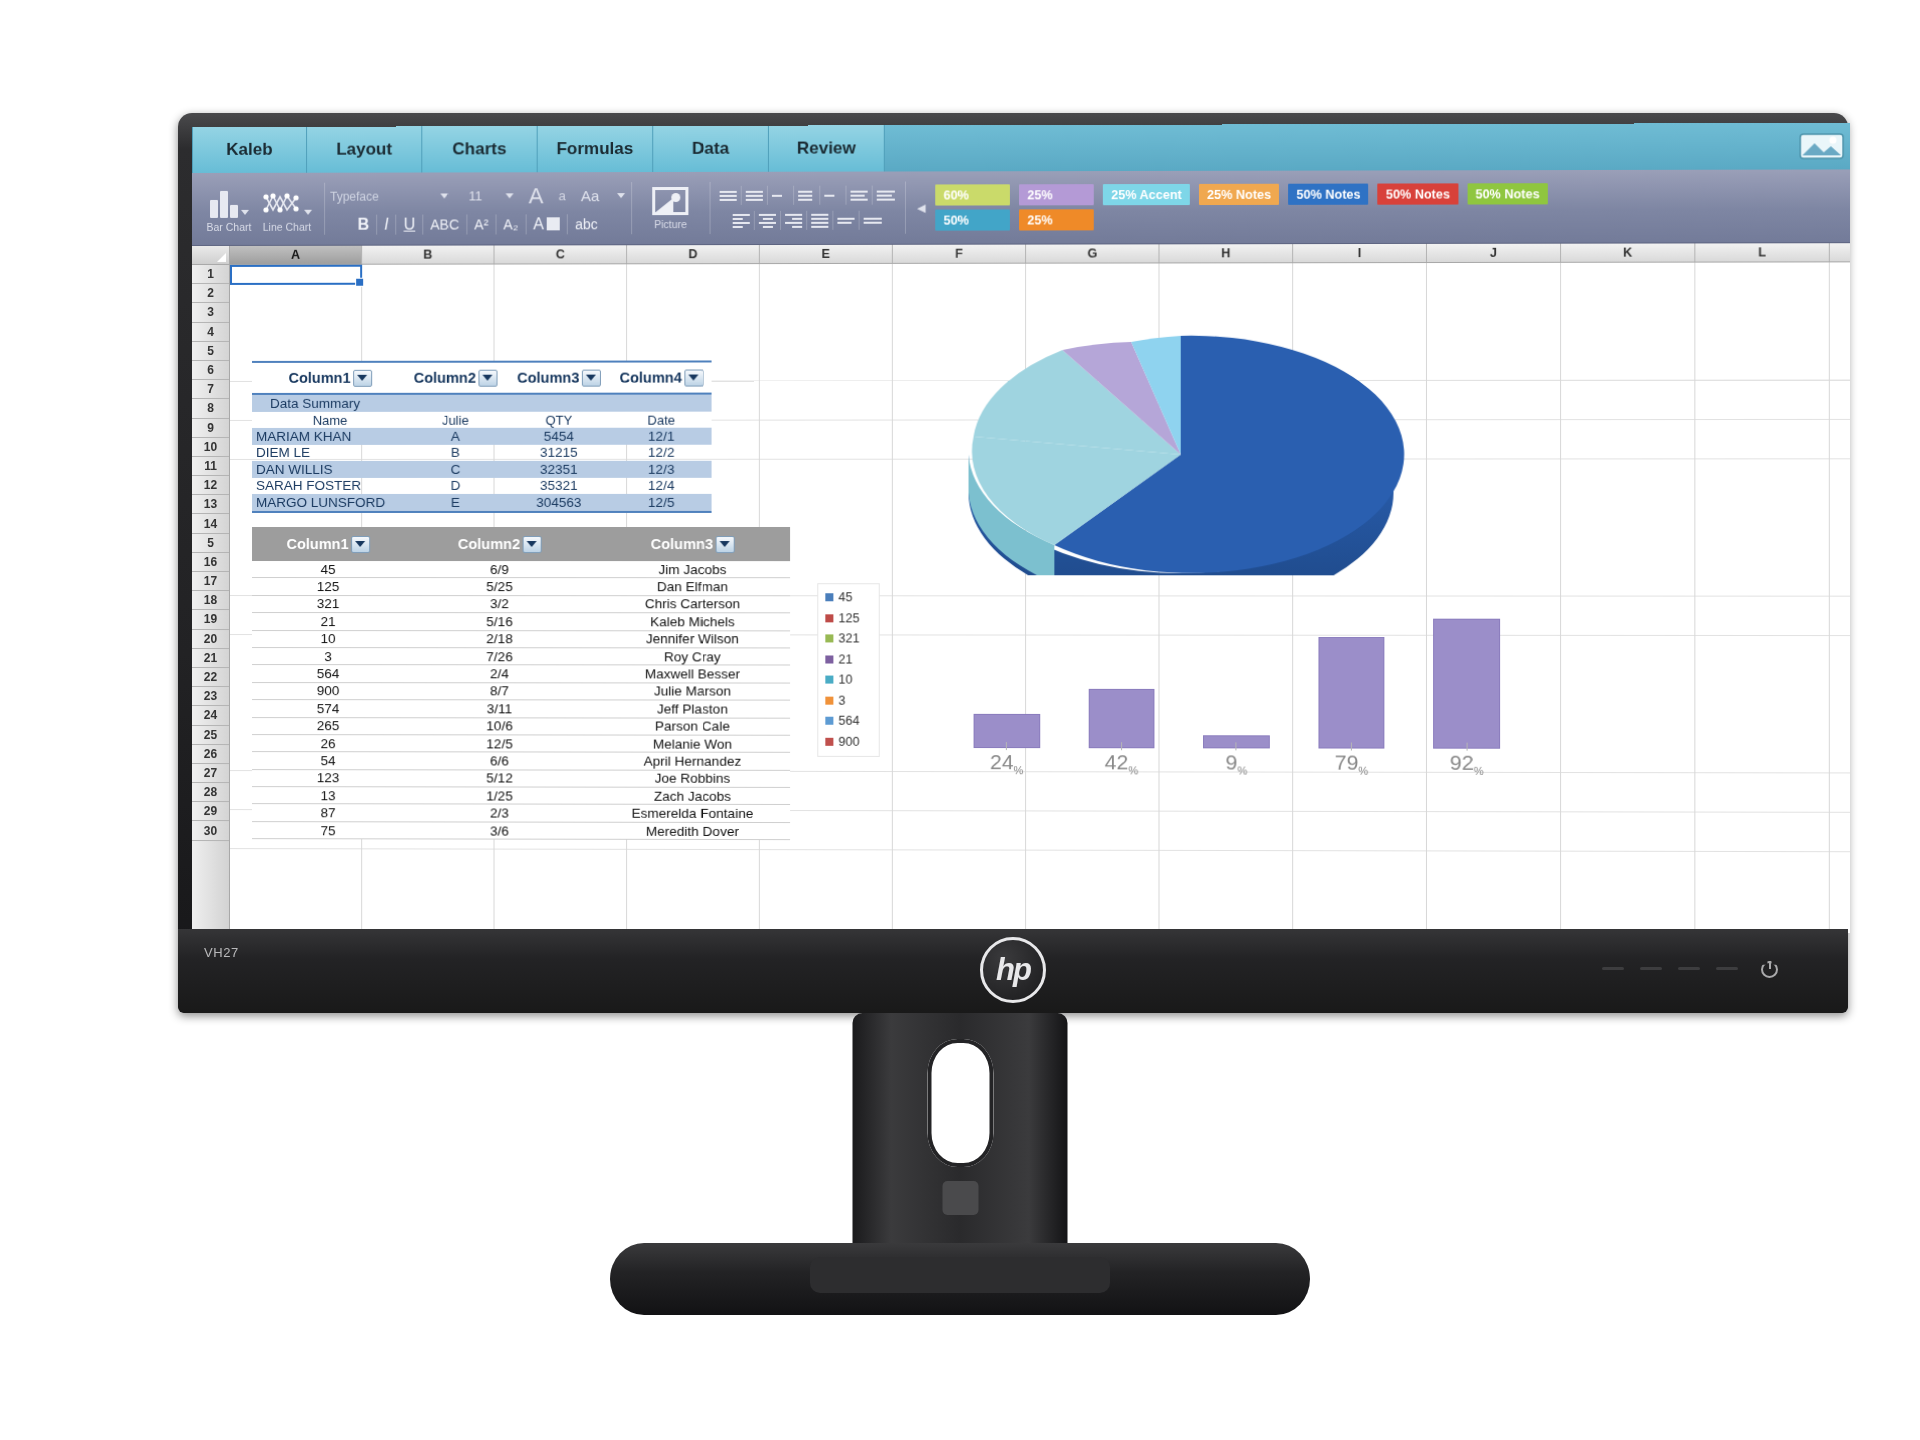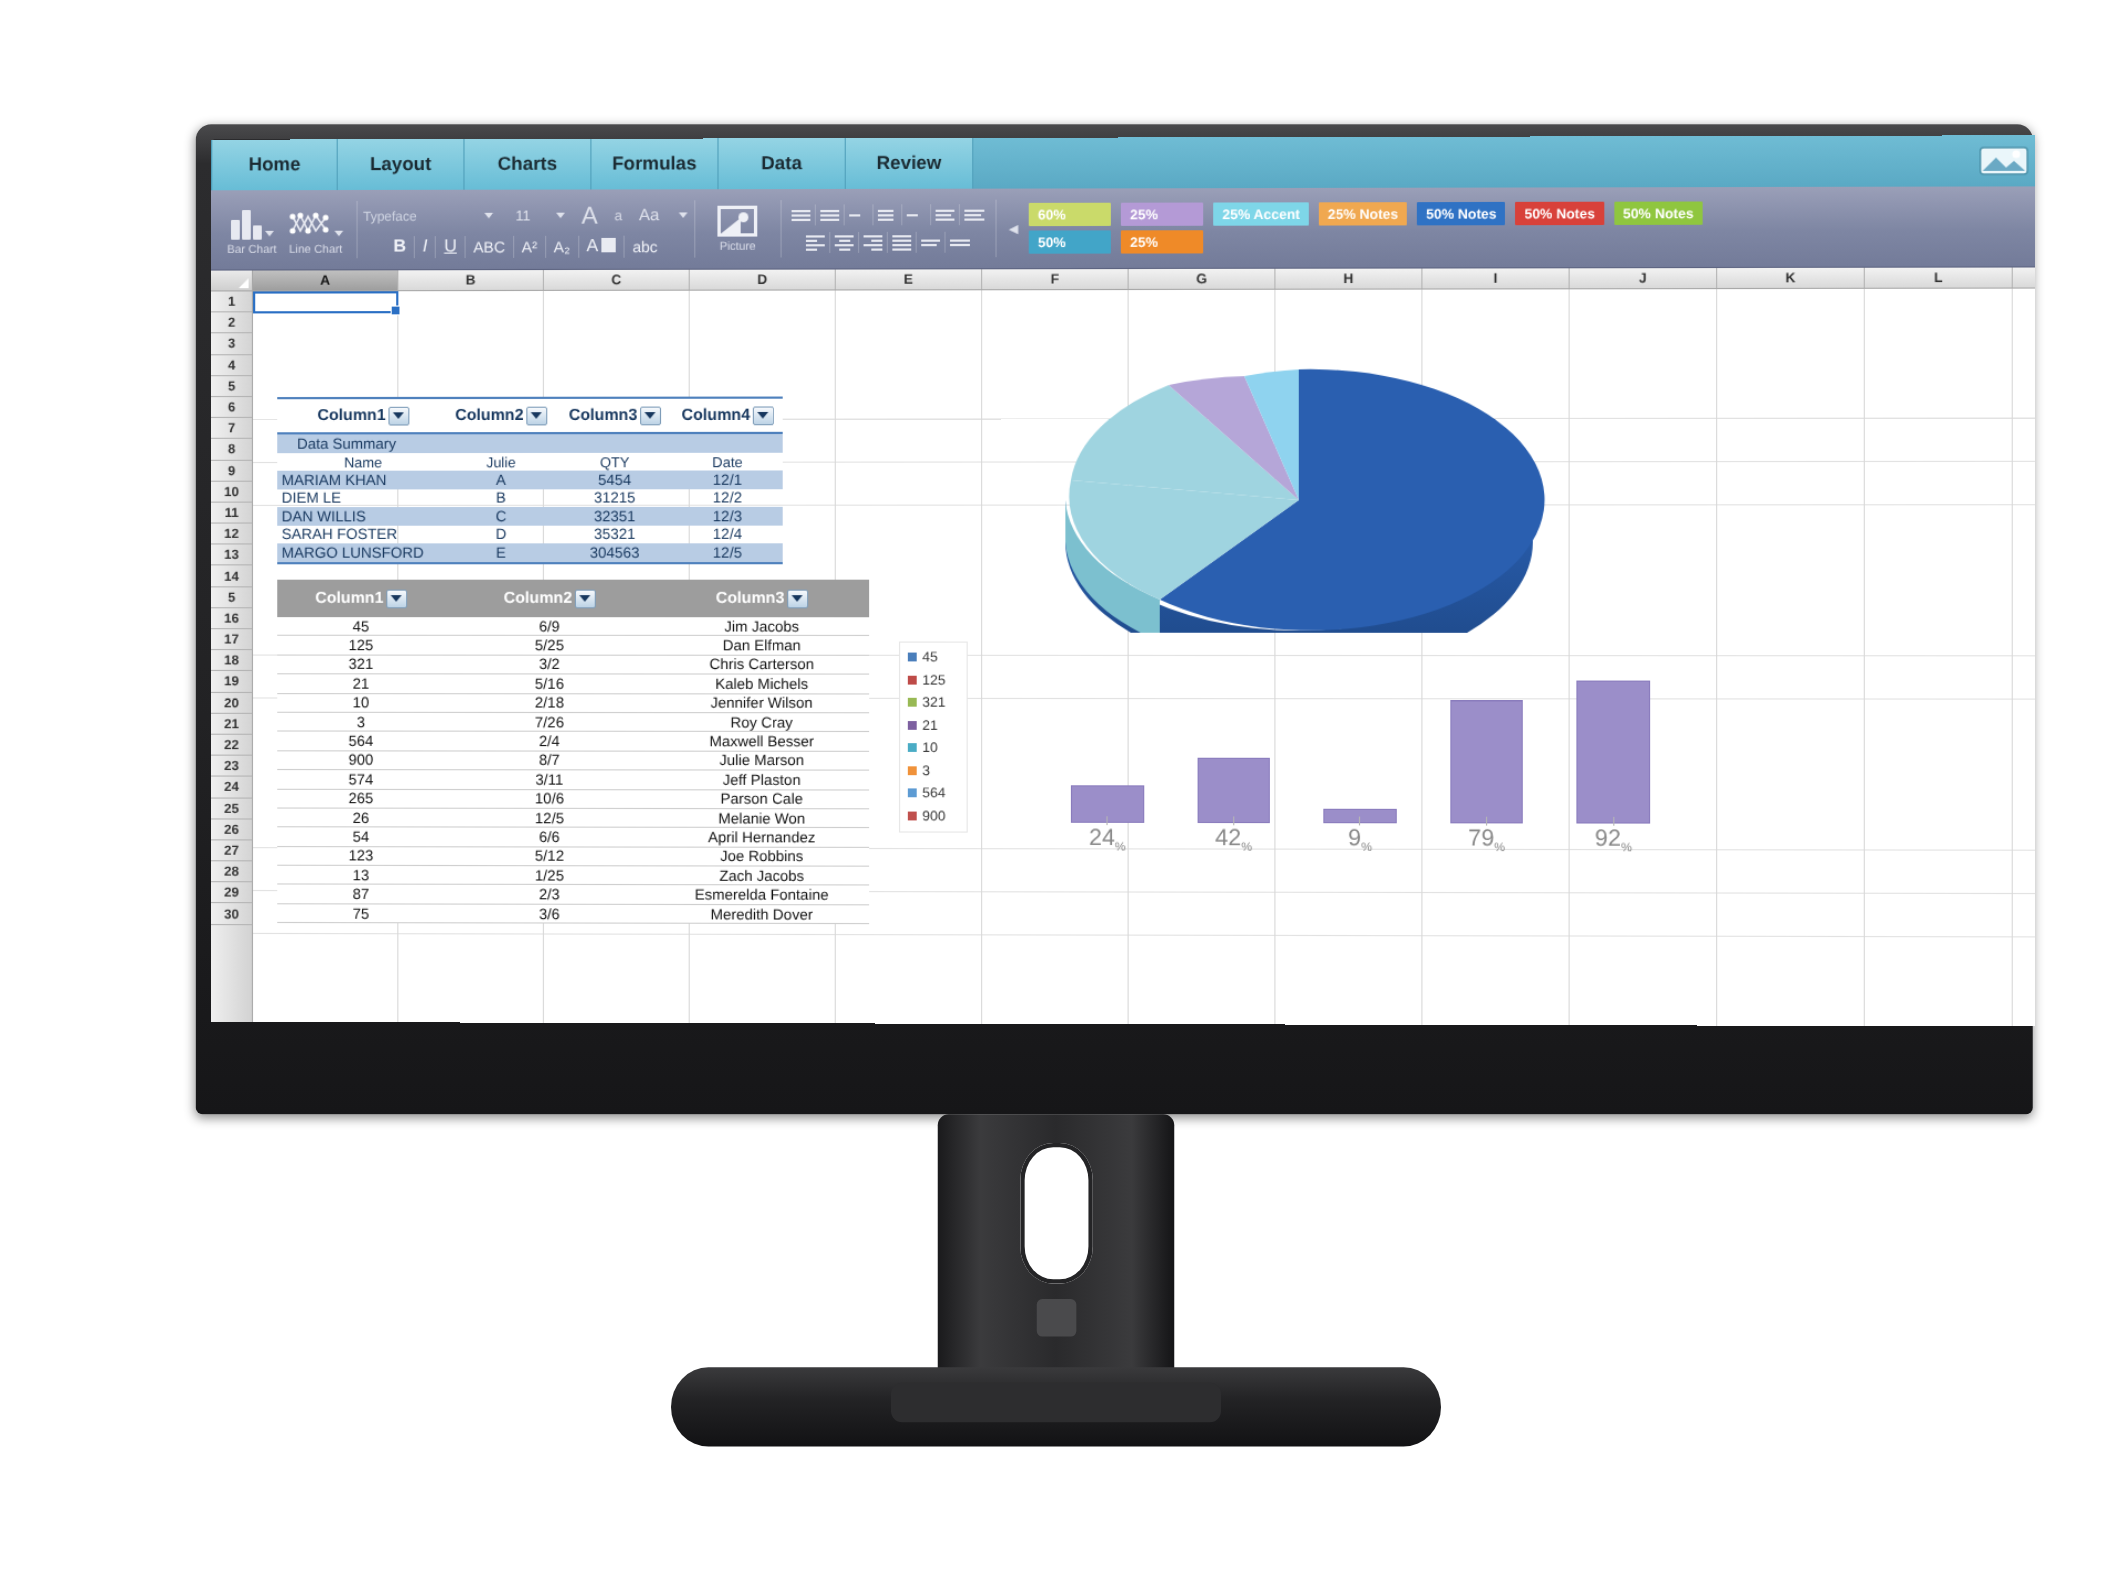--- a/index.html
+++ b/index.html
@@ -243,21 +243,21 @@
 
 <div id="stage">
 
   <div id="monitor">
     <div class="bezel"></div>
 
     <div class="bezel-inner">
       <div id="screen">
 
         <div class="tabbar">
-          <div class="tab">Home</div>
+          <div class="tab">Kaleb</div>
           <div class="tab">Layout</div>
           <div class="tab">Charts</div>
           <div class="tab">Formulas</div>
           <div class="tab">Data</div>
           <div class="tab">Review</div>
           <div class="tabbar-spacer"></div>
           <div class="tabbar-icon">
             <svg viewBox="0 0 44 30">
                 <rect x="1" y="3" width="42" height="24" rx="3" fill="#eaf6fa" stroke="#4c93ab" stroke-width="1.5"></rect>
                 <path d="M3 24 L15 12 L24 21 L31 15 L41 24 Z" fill="#6aa9c4"></path>
@@ -727,20 +727,31 @@
                   </div>
               </div>
 
             </div>
           </div>
         </div>
 
       </div>
     </div>
 
+    <div class="chin">
+      <div class="chin-model">VH27</div>
+      <div class="hp-logo">hp</div>
+      <div class="osd-btns">
+          <i></i>
+          <i></i>
+          <i></i>
+          <i></i>
+        </div>
+      <div class="power-icon"></div>
+    </div>
   </div>
 
   <div class="stand-neck">
     <div class="stand-hole"></div>
     <div class="stand-hole2"></div>
   </div>
   <div class="stand-base">
     <div class="base-notch"></div>
   </div>
 </div>

